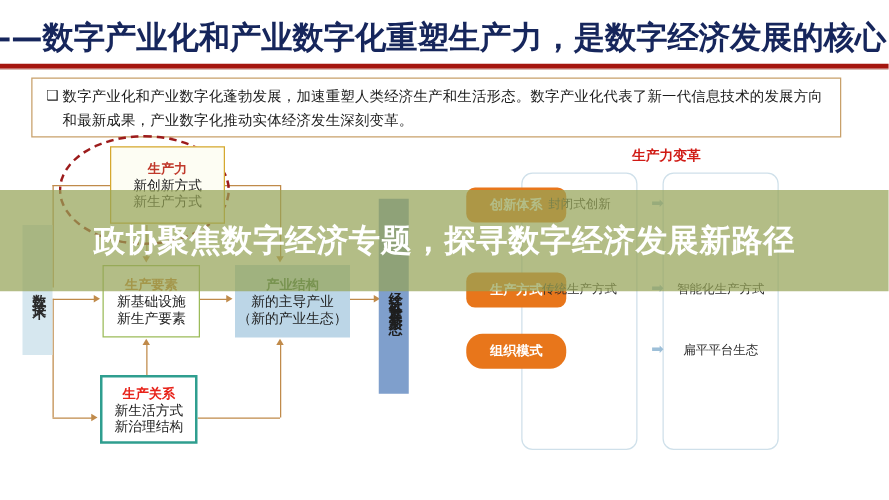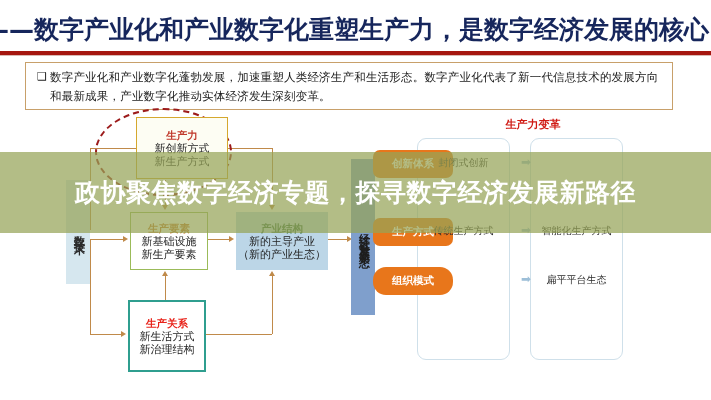--- a/index.html
+++ b/index.html
@@ -14,39 +14,39 @@
 
   
   .callout{position:absolute;left:25px;top:62px;width:648px;height:48px;border:1px solid #c8a06a;background:#ffffff;box-sizing:border-box;display:flex;padding:5px 8px 5px 8px;}
   .callout-bullet{flex:0 0 auto;width:16px;font-size:11px;color:#1a1a1a;line-height:18px;text-align:center;}
   .callout-text{flex:1 1 auto;font-size:11.5px;color:#1a1a1a;line-height:19px;letter-spacing:0.2px;}
 
   
   .canvas{position:absolute;left:0;top:112px;width:711px;height:288px;background:#fff;}
 
   
-  .leftdia{position:absolute;left:0;top:0;width:355px;height:288px;margin-left:48px;}
+  .leftdia{position:absolute;left:0;top:0;width:355px;height:288px;}
   .rightdia{position:absolute;left:355px;top:0;width:356px;height:288px;}
 
   .vbar{position:absolute;writing-mode:vertical-rl;text-orientation:upright;display:flex;align-items:center;justify-content:center;
         font-size:11px;font-weight:bold;color:#2b2b2b;letter-spacing:3px;box-sizing:border-box;}
   .vbar-tech{left:18px;top:68px;width:24px;height:104px;background:#d6e7ef;}
   .vbar-form{left:303px;top:47px;width:24px;height:156px;background:#7f9fcc;color:#1e1e1e;}
 
   .nodebox{position:absolute;box-sizing:border-box;display:flex;flex-direction:column;align-items:center;justify-content:center;}
   .node-title{font-size:10.5px;font-weight:bold;line-height:14px;}
   .node-line{font-size:11px;color:#1f1f1f;line-height:13px;white-space:nowrap;}
 
   .n-force{left:88px;top:5px;width:92px;height:62px;border:1px solid #d5a82e;background:#fdfdf3;}
   .n-force .node-title{color:#c0392b;}
   .n-element{left:82px;top:100px;width:78px;height:58px;border:1.5px solid #9bbb59;background:#ffffff;}
   .n-element .node-title{color:#c8762a;}
   .n-structure{left:188px;top:100px;width:92px;height:58px;background:#bcd6e7;}
   .n-structure .node-title{color:#2e6a3f;}
-  .n-relation{left:80px;top:188px;width:78px;height:72px;border:2px solid #2f9e8f;background:#ffffff;}
+  .n-relation{left:80px;top:188px;width:78px;height:55px;border:2px solid #2f9e8f;background:#ffffff;}
   .n-relation .node-title{color:#e8231a;}
 
   .dashcircle{position:absolute;left:47px;top:-4px;width:133px;height:84px;border:2px dashed #9c1b1b;border-radius:50%;}
 
   
   .rp-title{position:absolute;left:0;top:5px;width:356px;text-align:center;font-size:11px;font-weight:bold;color:#d01a14;}
   .rp-col{position:absolute;box-sizing:border-box;border:1px solid #cfe0ea;border-radius:9px;background:#ffffff;}
   .rp-col-a{left:62px;top:26px;width:93px;height:222px;}
   .rp-col-b{left:175px;top:26px;width:93px;height:222px;}
   .pill{position:absolute;left:18px;width:80px;height:28px;border-radius:7px;background:#e8761b;color:#ffffff;

